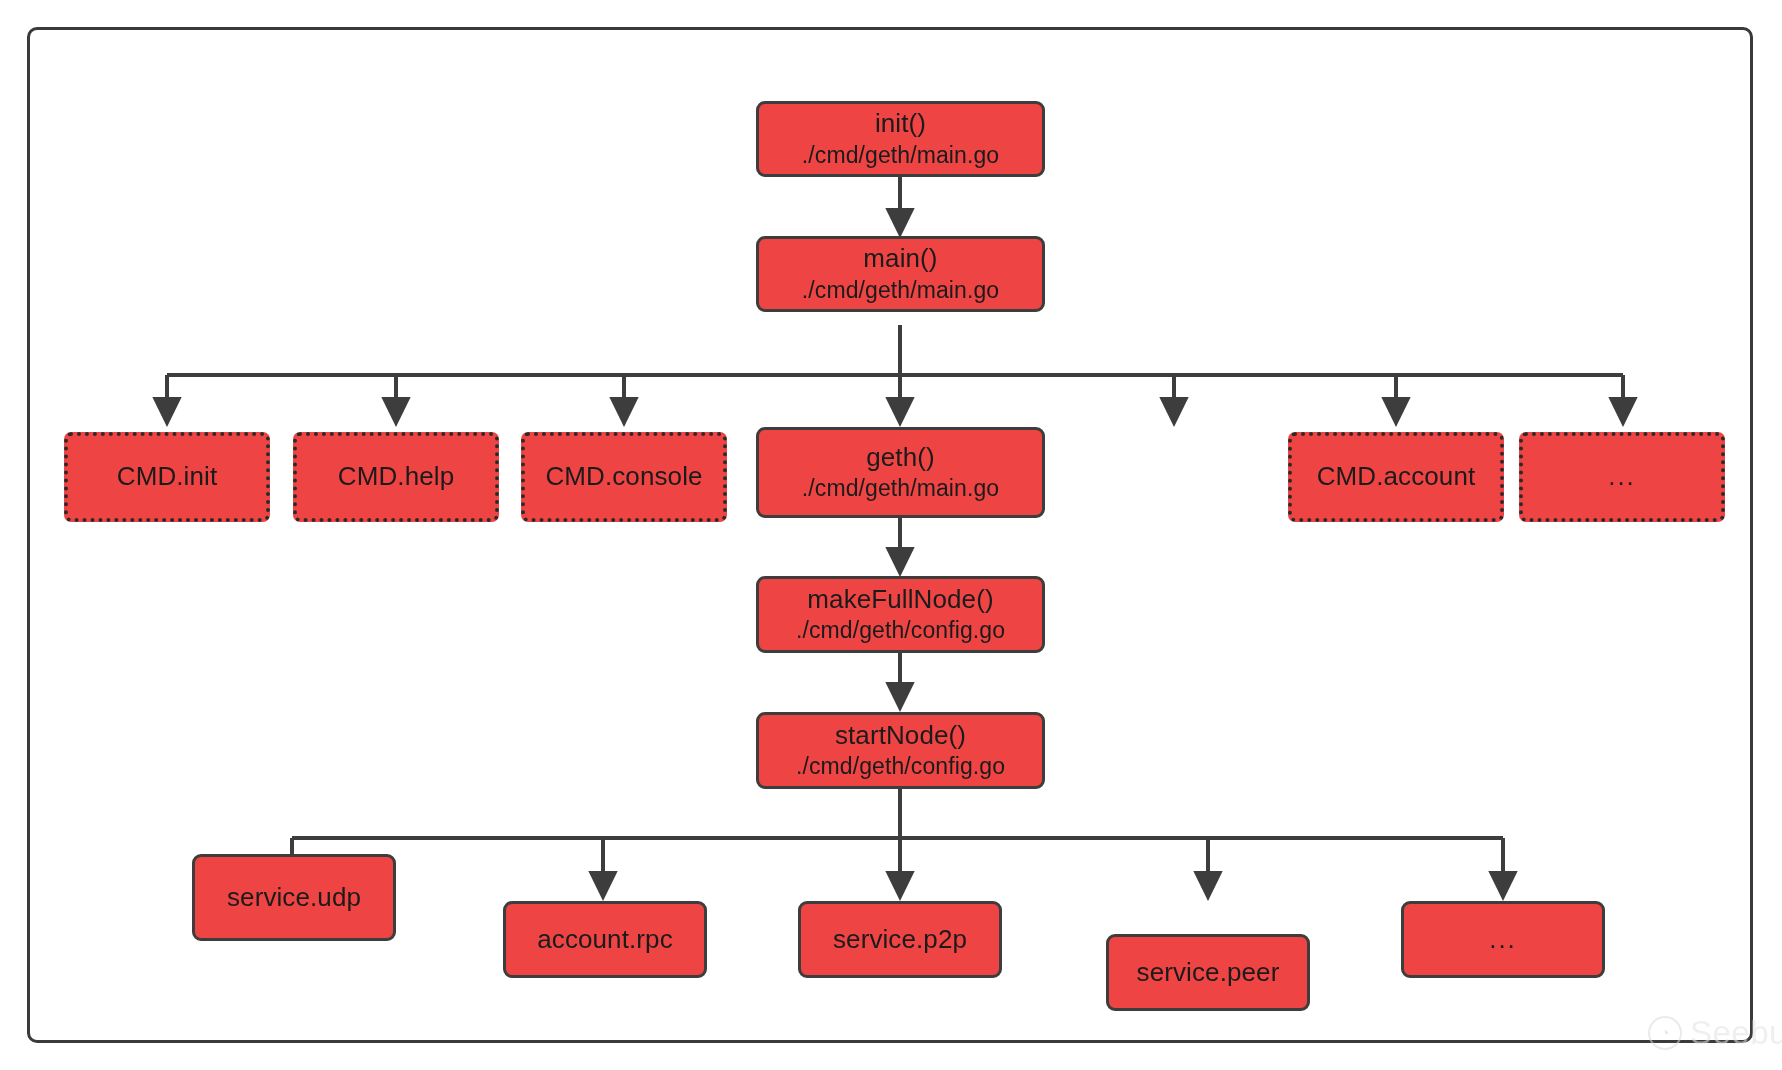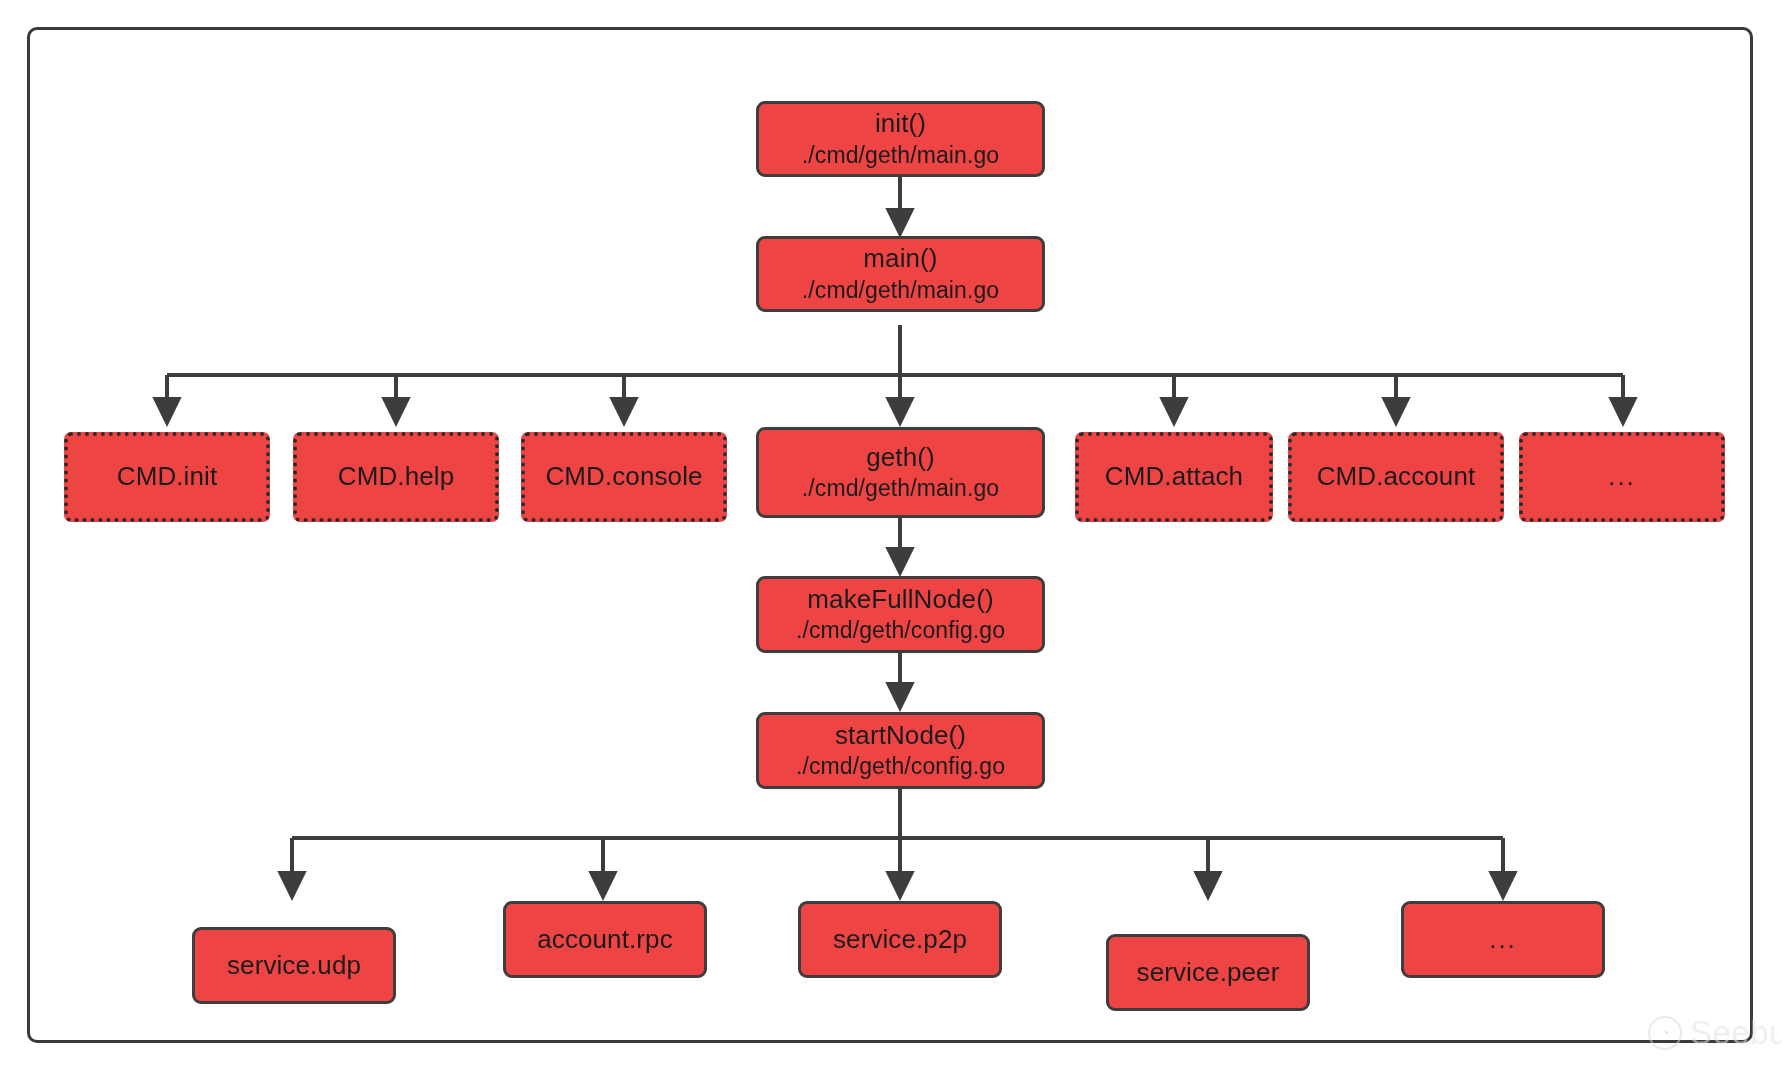--- a/index.html
+++ b/index.html
@@ -113,33 +113,30 @@
   </div>
 
   <div class="node dotted single" style="left:293px;top:432px;width:206px;height:90px;">
     <div class="l1">CMD.help</div>
   </div>
 
   <div class="node dotted single" style="left:521px;top:432px;width:206px;height:90px;">
     <div class="l1">CMD.console</div>
   </div>
 
-  <div class="node dotted single" style="left:1075px;top:432px;width:198px;height:90px;">
-    <div class="l1">CMD.attach</div>
-  </div>
 
   <div class="node dotted single" style="left:1288px;top:432px;width:216px;height:90px;">
     <div class="l1">CMD.account</div>
   </div>
 
   <div class="node dotted single ellipsis" style="left:1519px;top:432px;width:206px;height:90px;">
     <div class="l1">...</div>
   </div>
 
-  <div class="node solid single" style="left:192px;top:927px;width:204px;height:77px;">
+  <div class="node solid single" style="left:192px;top:854px;width:204px;height:87px;">
     <div class="l1">service.udp</div>
   </div>
 
   <div class="node solid single" style="left:503px;top:901px;width:204px;height:77px;">
     <div class="l1">account.rpc</div>
   </div>
 
   <div class="node solid single" style="left:798px;top:901px;width:204px;height:77px;">
     <div class="l1">service.p2p</div>
   </div>

